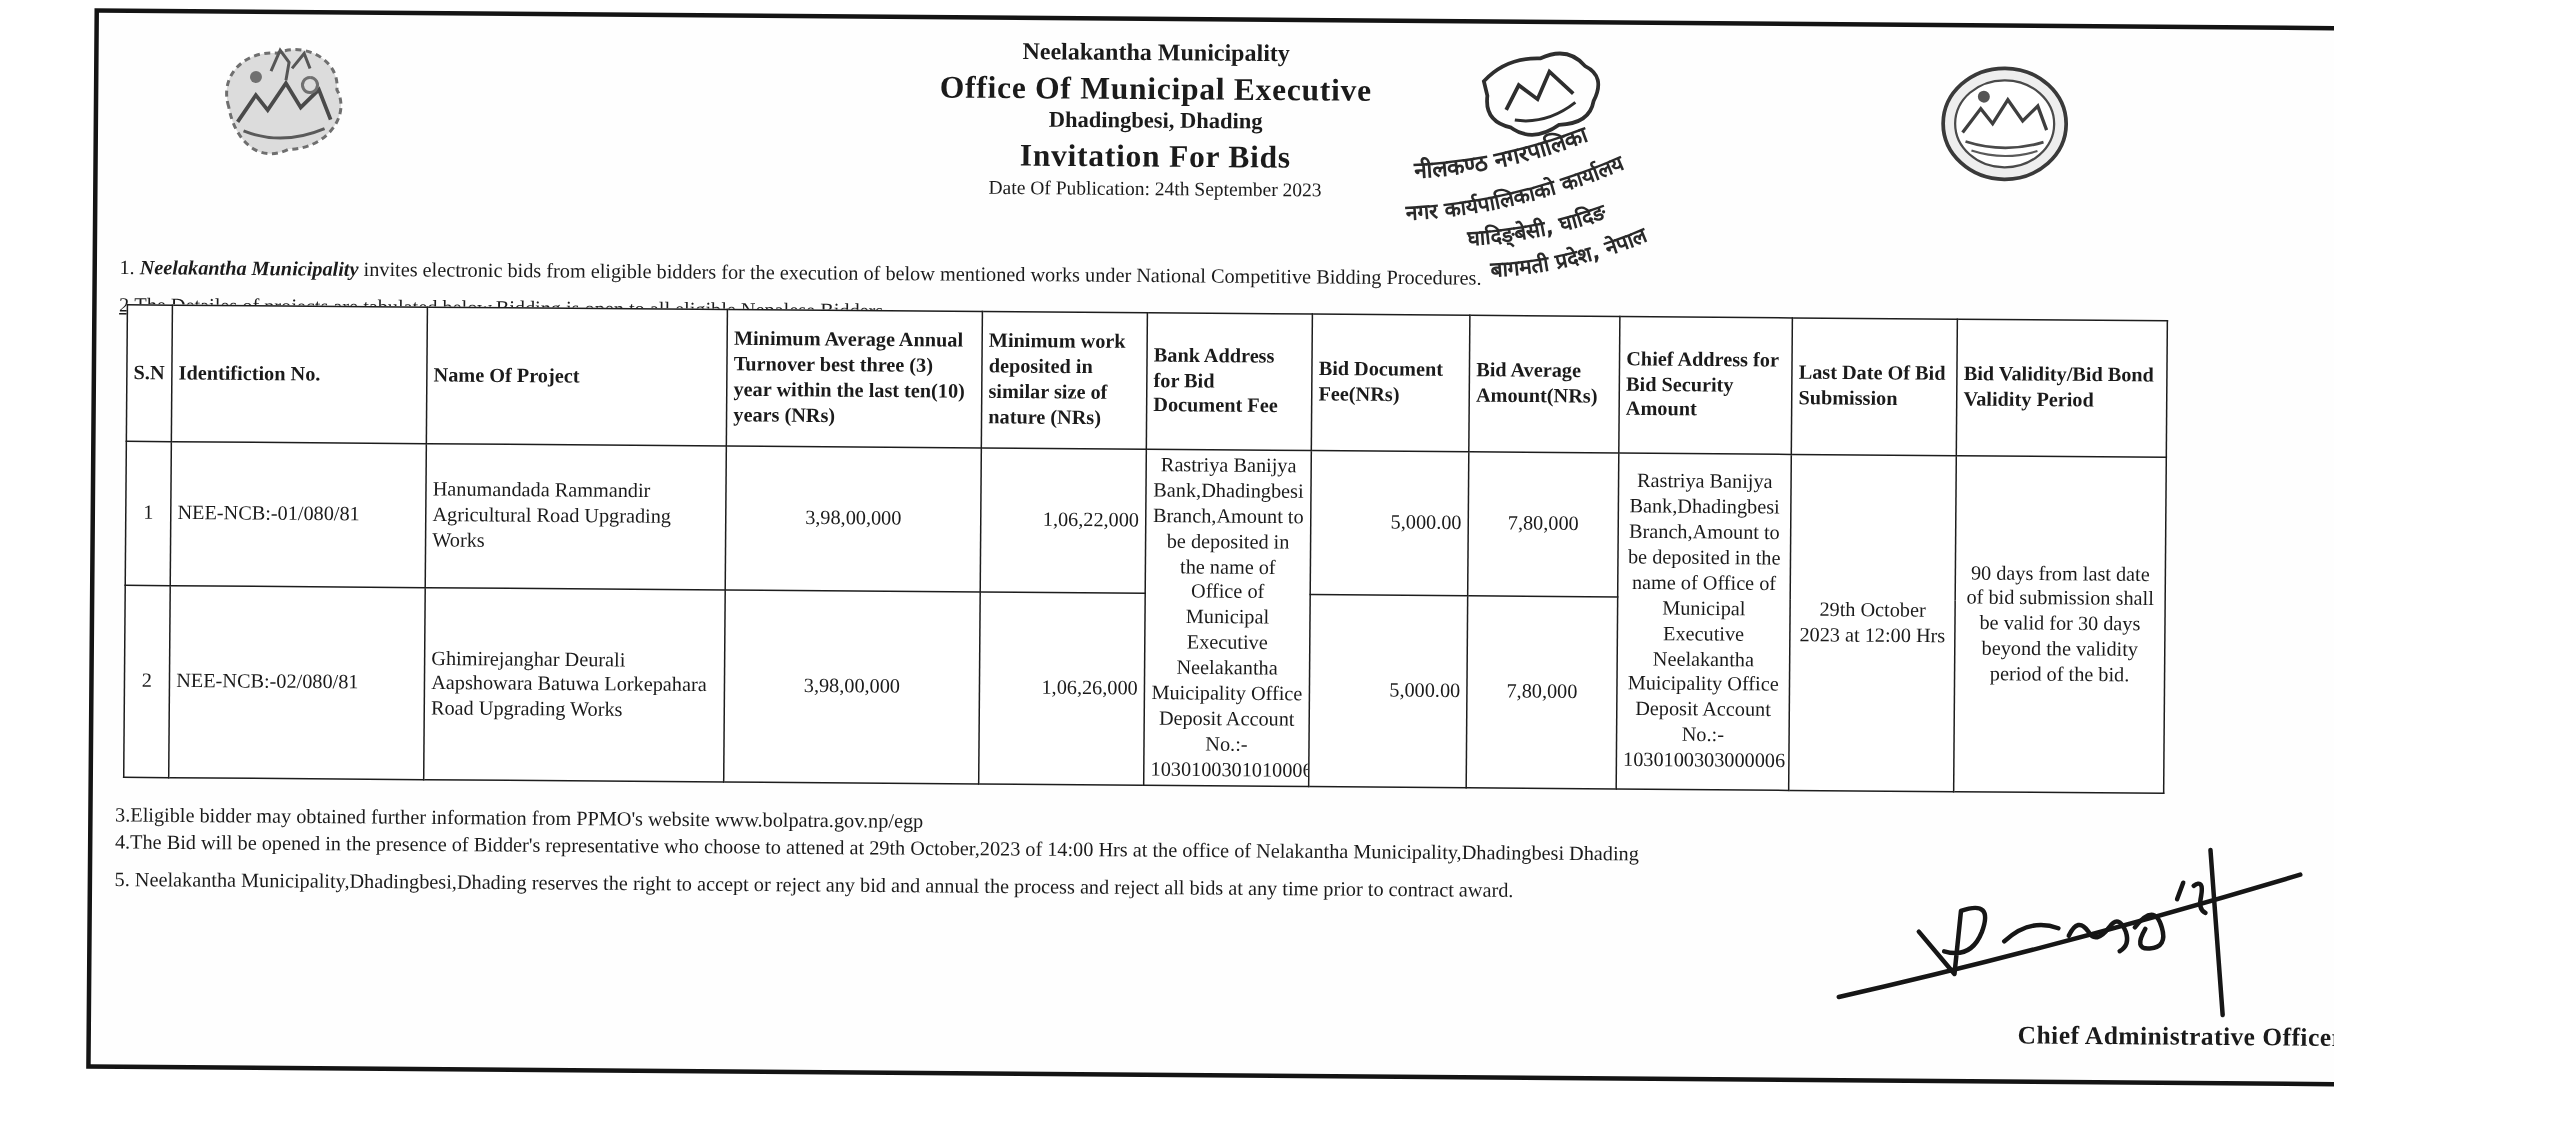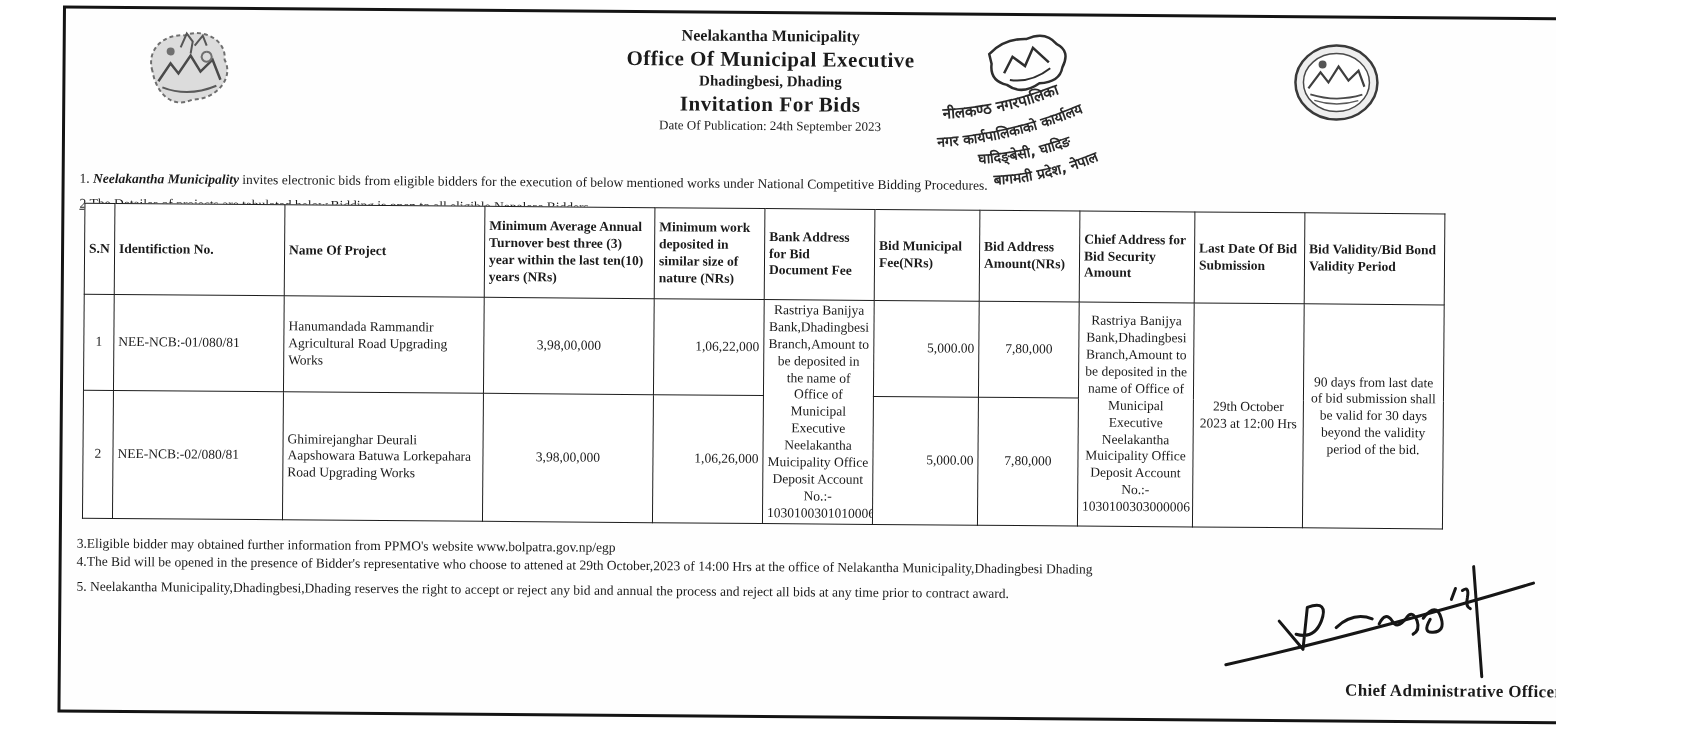--- a/index.html
+++ b/index.html
@@ -105,22 +105,22 @@
           <col style="width:140px">
       </colgroup>
       <thead>
         <tr>
           <th>S.N</th>
           <th>Identifiction No.</th>
           <th>Name Of Project</th>
           <th>Minimum Average Annual Turnover best three (3) year within the last ten(10) years (NRs)</th>
           <th>Minimum work deposited in similar size of nature (NRs)</th>
           <th class="c">Bank Address for Bid Document Fee</th>
-          <th>Bid Municipal Fee(NRs)</th>
-          <th>Bid Address Amount(NRs)</th>
+          <th>Bid Document Fee(NRs)</th>
+          <th>Bid Average Amount(NRs)</th>
           <th class="c">Chief Address for Bid Security Amount</th>
           <th>Last Date Of Bid Submission</th>
           <th class="c">Bid Validity/Bid Bond Validity Period</th>
         </tr>
       </thead>
       <tbody>
         <tr class="row1">
           <td class="c">1</td>
           <td>NEE-NCB:-01/080/81</td>
           <td>Hanumandada Rammandir Agricultural Road Upgrading Works</td>

